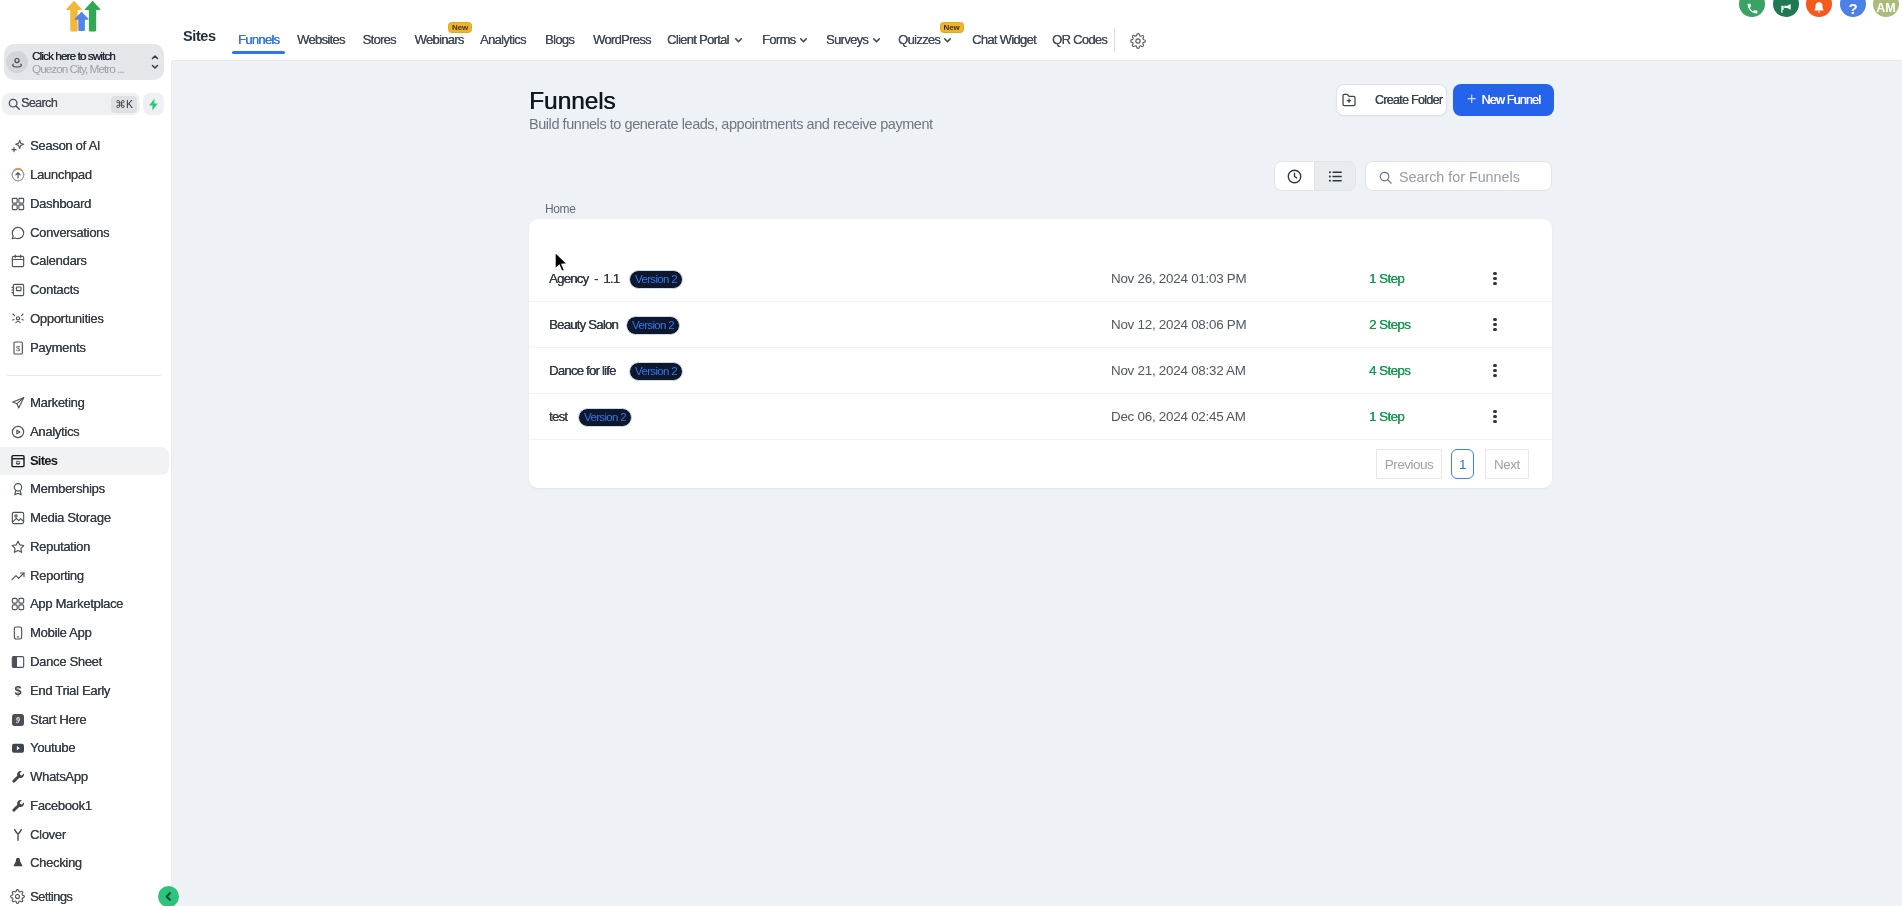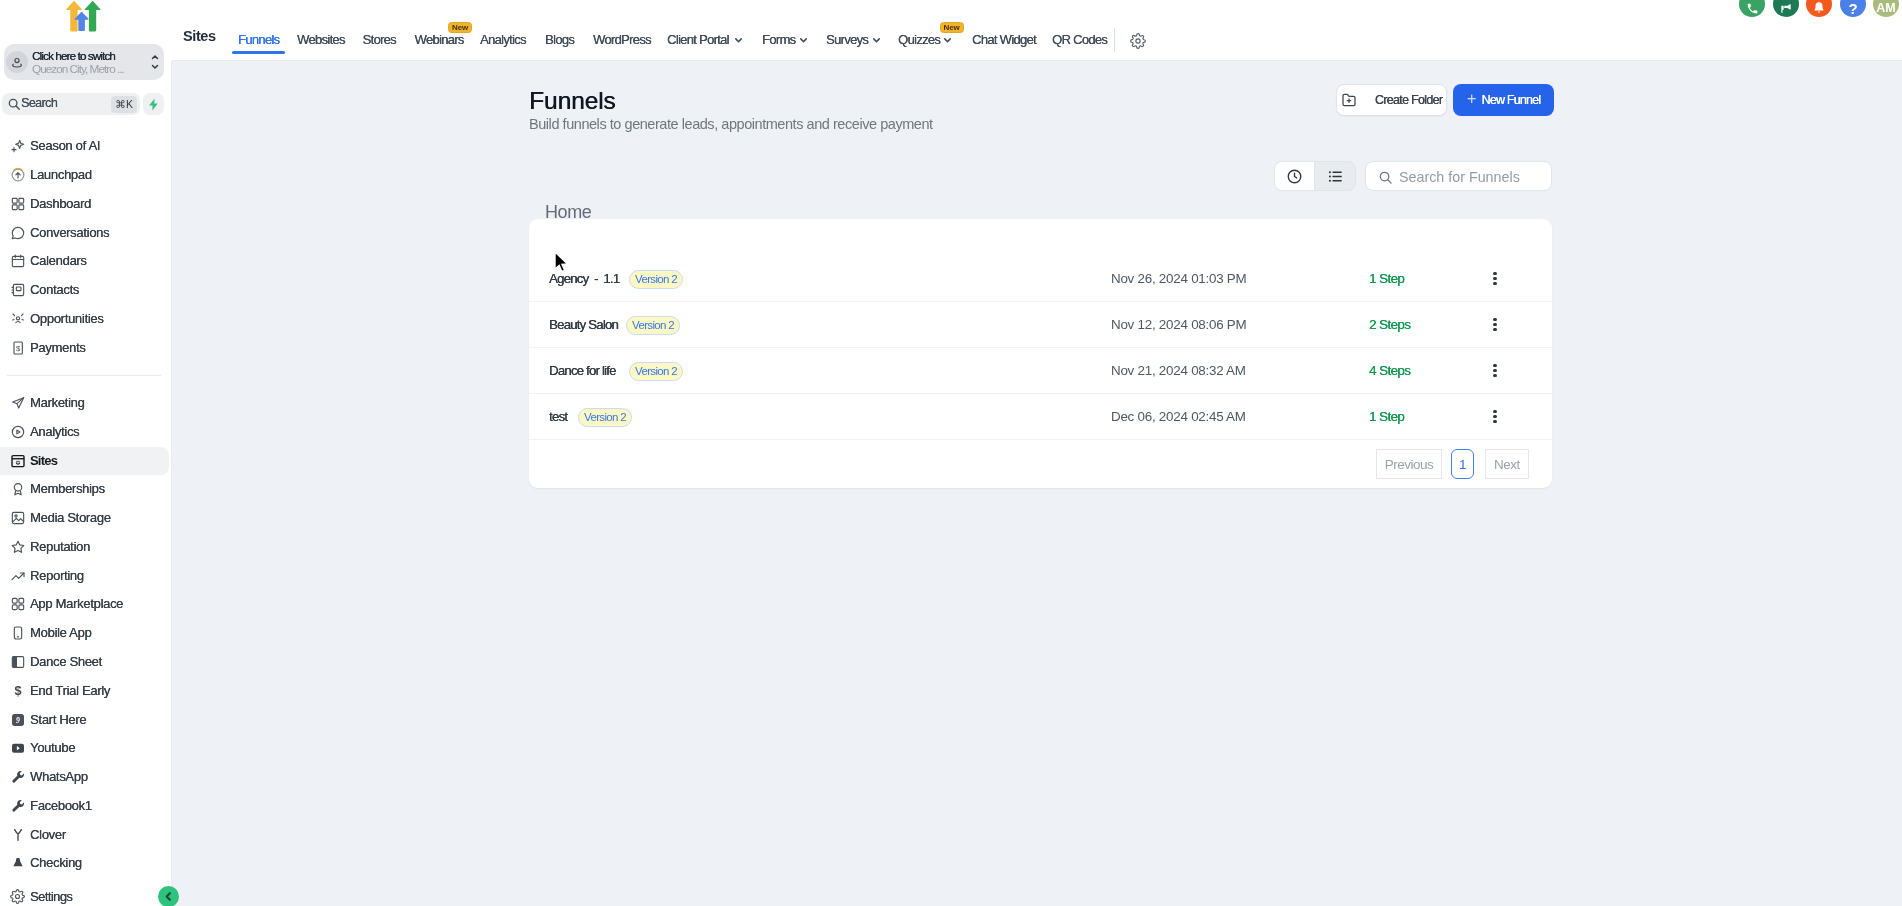--- a/index.html
+++ b/index.html
@@ -44,28 +44,28 @@
 
 .h1 { position:absolute; left:529px; top:87.5px; font-size:24.5px; letter-spacing:-0.1px; color:#0f1722; line-height:26px; text-shadow:0.5px 0 0 currentColor; }
 .sub { position:absolute; left:529px; top:115.5px; font-size:14.5px; letter-spacing:-0.45px; color:#6e7781; }
 #btnCreate { position:absolute; left:1336px; top:84px; width:111px; height:32px; background:#fff; border:1px solid #dfe3e8; border-radius:8px; display:flex; align-items:center; justify-content:center; gap:18px; font-size:12.5px; letter-spacing:-0.7px; color:#3c454f; box-shadow:0 1px 2px rgba(16,24,40,.04); white-space:nowrap; text-shadow:0.35px 0 0 currentColor; }
 #btnNew { position:absolute; left:1453px; top:84px; width:101px; height:32px; background:#2563eb; border-radius:8px; display:flex; align-items:center; justify-content:center; font-size:12.5px; letter-spacing:-0.8px; color:#fff; white-space:nowrap; text-shadow:0.35px 0 0 currentColor; }
 #toggle { position:absolute; left:1274px; top:161px; width:82px; height:30px; border:1px solid #e1e5ea; border-radius:8px; background:#e9ecef; display:flex; }
 #toggle .seg { width:40px; height:28px; display:flex; align-items:center; justify-content:center; }
 #toggle .seg.white { background:#fff; border-right:1px solid #e1e5ea; border-radius:7px 0 0 7px; }
 #searchFunnels { position:absolute; left:1365px; top:161px; width:187px; height:30px; background:#fff; border:1px solid #e1e5ea; border-radius:8px; }
 #searchFunnels .ph { position:absolute; left:33px; top:7px; font-size:14.3px; letter-spacing:0; color:#939ca6; }
-.home { position:absolute; left:545px; top:202px; font-size:18px; letter-spacing:-0.4px; color:#626c76; }
+.home { position:absolute; left:545px; top:202px; font-size:12px; letter-spacing:-0.4px; color:#626c76; }
 
 #card { position:absolute; left:529px; top:219px; width:1023px; height:269px; background:#fff; border-radius:9px; box-shadow:0 1px 2px rgba(16,24,40,.06); }
 .thead { position:absolute; left:0; top:0; width:100%; height:37px; border-bottom:1px solid #eaedf0; }
 .th { position:absolute; top:12.5px; font-size:12.2px; letter-spacing:-0.2px; color:#4a545e; text-shadow:0.35px 0 0 currentColor; }
 .row { position:absolute; left:0; width:100%; height:46px; border-bottom:1px solid #f0f2f4; }
 .rname { position:absolute; left:20px; top:15px; font-size:13.2px; letter-spacing:-0.8px; color:#333c44; text-shadow:0.35px 0 0 currentColor; }
-.vbadge { position:absolute; top:13.5px; height:19px; line-height:17.5px; padding:0 5px; background:#fef9c3; border:1px solid #c8dbfa; border-radius:10px; font-size:11.5px; letter-spacing:-0.65px; color:#3377f3; }
+.vbadge { position:absolute; top:13.5px; height:19px; line-height:17.5px; padding:0 5px; background:#0f172a; border:1px solid #c8dbfa; border-radius:10px; font-size:11.5px; letter-spacing:-0.65px; color:#3377f3; }
 .rdate { position:absolute; left:582px; top:15px; font-size:13.4px; letter-spacing:-0.25px; color:#4e5863; }
 .rsteps { position:absolute; left:840px; top:15px; font-size:13.4px; letter-spacing:-0.6px; color:#149a50; text-shadow:0.35px 0 0 currentColor; }
 .rdots { position:absolute; left:964px; top:16px; width:4px; }
 .dot { width:3.2px; height:3.2px; background:#2f363d; border-radius:50%; margin:0 auto 1.7px; }
 #pager { position:absolute; left:0; top:221px; width:100%; height:48px; }
 .pbtn { position:absolute; top:9px; height:30px; border:1px solid #e4e7eb; border-radius:0; background:#fff; font-size:13.5px; letter-spacing:-0.5px; color:#9aa2ac; display:flex; align-items:center; justify-content:center; }
 #pprev { left:847px; width:66px; }
 #pone { left:922px; width:23px; border-color:#3b82f6; color:#2f6ff0; border-radius:6px; }
 #pnext { left:956px; width:44px; }
 </style>

